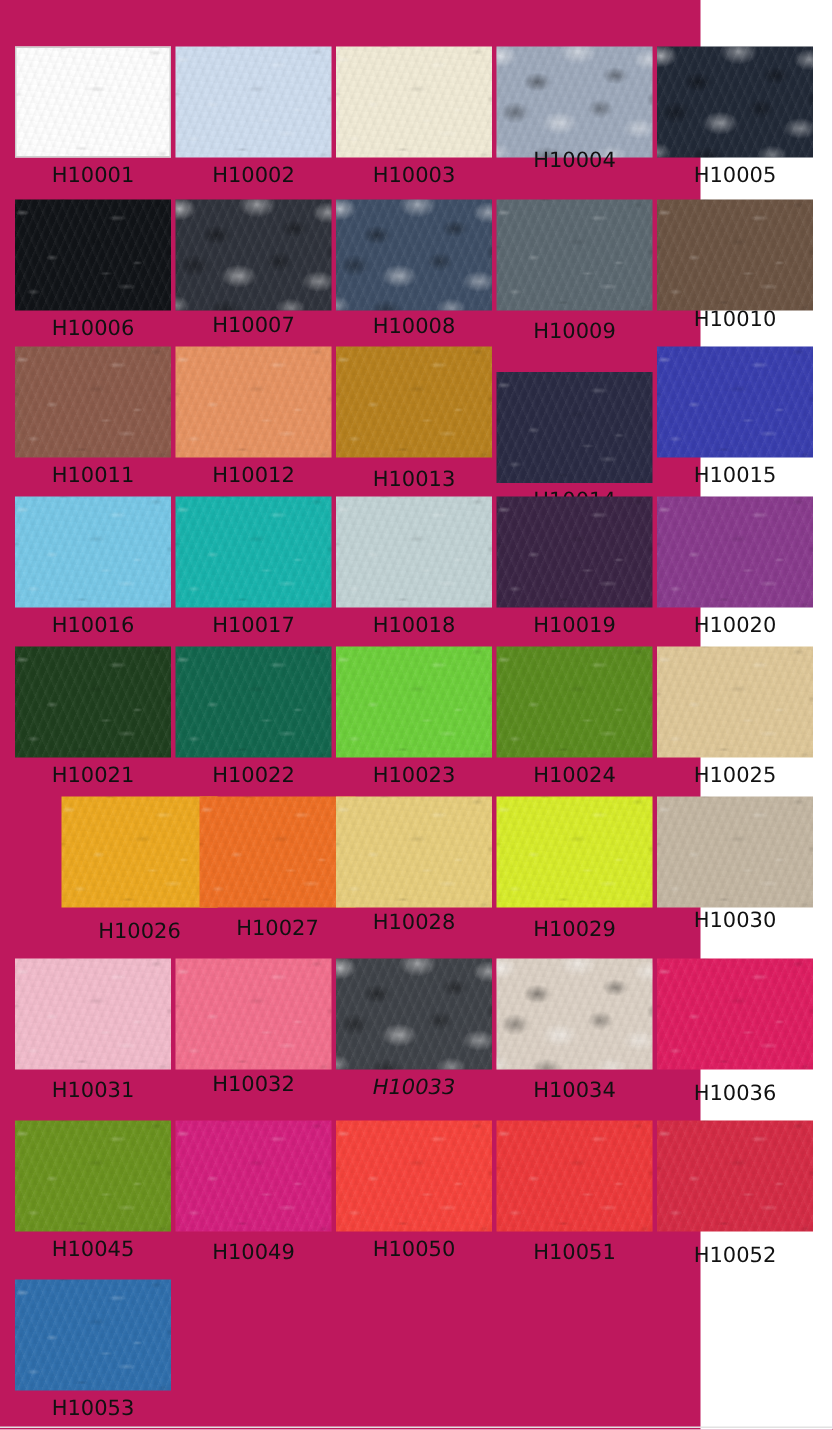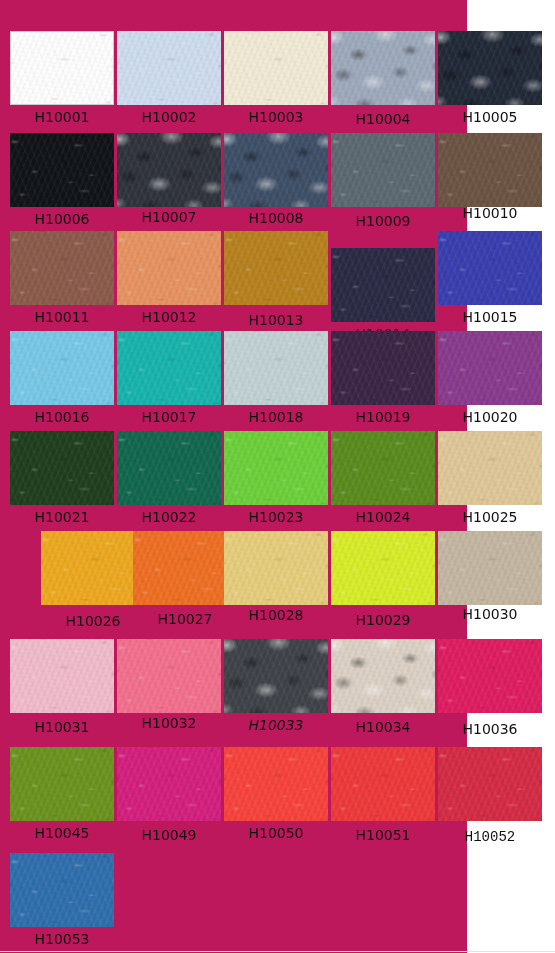--- a/index.html
+++ b/index.html
@@ -146,21 +146,21 @@
       <div class="swatch-cell" style="left: 117px; top: 31px;">
         <div class="swatch-chip" title="H10002" style="background-color: rgb(207, 222, 240);"></div>
         <div class="swatch-label" style="top: 78px; color: rgb(17, 17, 17);">H10002</div>
       </div>
       <div class="swatch-cell" style="left: 224px; top: 31px;">
         <div class="swatch-chip" title="H10003" style="background-color: rgb(242, 236, 215);"></div>
         <div class="swatch-label" style="top: 78px; color: rgb(17, 17, 17);">H10003</div>
       </div>
       <div class="swatch-cell" style="left: 331px; top: 31px;">
         <div class="swatch-chip heather" title="H10004" style="background-color: rgb(159, 171, 189);"></div>
-        <div class="swatch-label" style="top: 80px; color: rgb(17, 17, 17);">H10004</div>
+        <div class="swatch-label" style="top: 68px; color: rgb(17, 17, 17);">H10004</div>
       </div>
       <div class="swatch-cell" style="left: 438px; top: 31px;">
         <div class="swatch-chip heather" title="H10005" style="background-color: rgb(34, 42, 56);"></div>
         <div class="swatch-label" style="top: 78px; color: rgb(17, 17, 17);">H10005</div>
       </div>
       <div class="swatch-cell" style="left: 10px; top: 133px;">
         <div class="swatch-chip" title="H10006" style="background-color: rgb(17, 20, 24);"></div>
         <div class="swatch-label" style="top: 78px; color: rgb(17, 17, 17);">H10006</div>
       </div>
       <div class="swatch-cell" style="left: 117px; top: 133px;">
@@ -290,21 +290,21 @@
       <div class="swatch-cell" style="left: 224px; top: 747px;">
         <div class="swatch-chip" title="H10050" style="background-color: rgb(248, 68, 61);"></div>
         <div class="swatch-label" style="top: 78px; color: rgb(17, 17, 17);">H10050</div>
       </div>
       <div class="swatch-cell" style="left: 331px; top: 747px;">
         <div class="swatch-chip" title="H10051" style="background-color: rgb(239, 58, 60);"></div>
         <div class="swatch-label" style="top: 80px; color: rgb(17, 17, 17);">H10051</div>
       </div>
       <div class="swatch-cell" style="left: 438px; top: 747px;">
         <div class="swatch-chip" title="H10052" style="background-color: rgb(214, 44, 70);"></div>
-        <div class="swatch-label" style="top: 82px; color: rgb(17, 17, 17); font-family: Liberation Mono, monospace;">H10052</div>
+        <div class="swatch-label" style="top: 82px; color: rgb(17, 17, 17);">H10052</div>
       </div>
       <div class="swatch-cell" style="left: 10px; top: 853px;">
         <div class="swatch-chip" title="H10053" style="background-color: rgb(48, 112, 174);"></div>
         <div class="swatch-label" style="top: 78px; color: rgb(17, 17, 17);">H10053</div>
       </div>
     </div>
   <div class="bottom-rule"></div>
 </div>
 
 </body></html>

